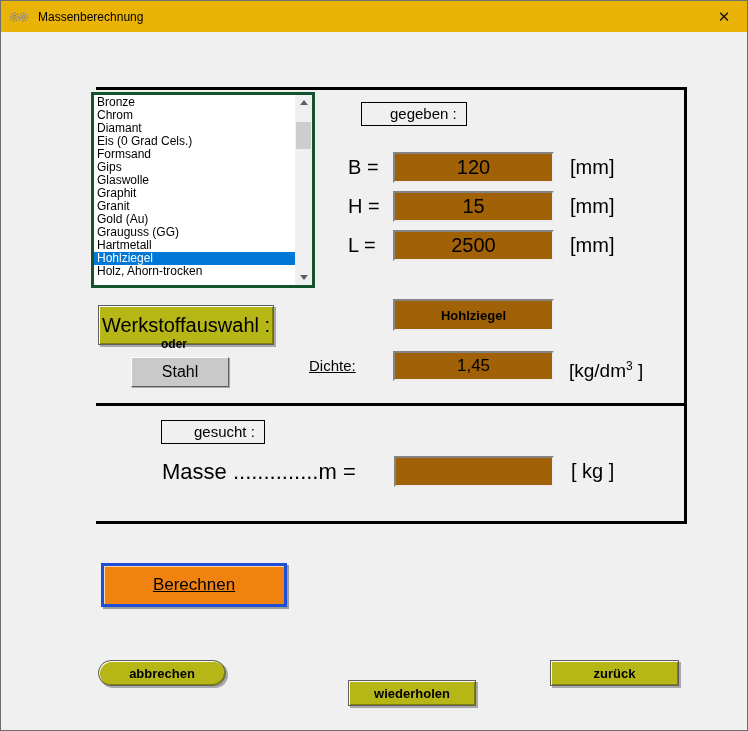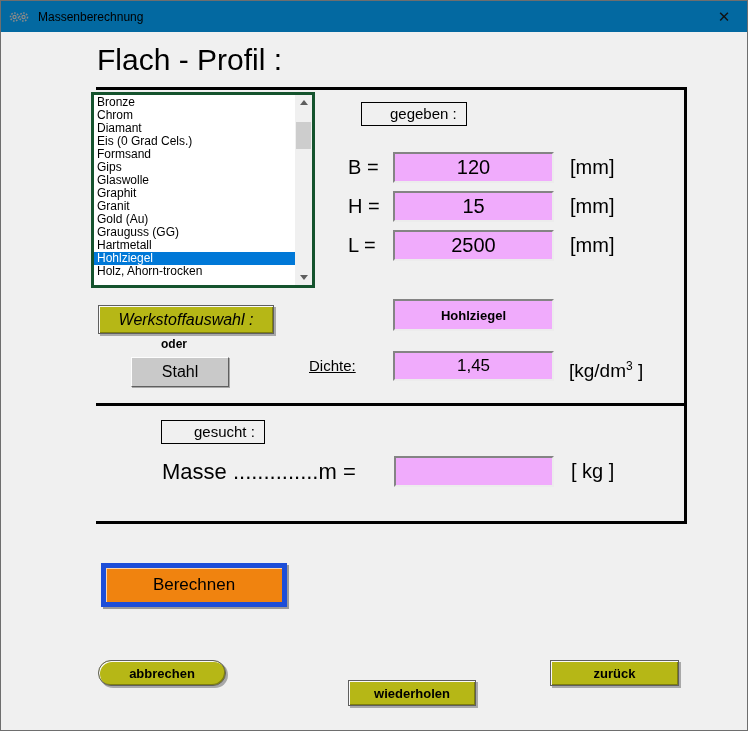--- a/index.html
+++ b/index.html
@@ -7,21 +7,21 @@
   body { font-family:"Liberation Sans", sans-serif; }
 
   .window {
     position:relative; width:748px; height:731px;
     background:#f0f0f0; border:1px solid #6e6e6e; overflow:hidden;
   }
 
   
   .titlebar {
     position:absolute; left:0; top:0; width:100%; height:31px;
-    background:#0369a1; display:flex; align-items:center;
+    background:#eab308; display:flex; align-items:center;
   }
   .titlebar .app-icon { margin-left:8px; width:20px; height:14px; display:flex; align-items:center; }
   .titlebar .title { margin-left:9px; font-size:12px; color:#000; }
   .close-btn {
     position:absolute; right:0; top:0; width:46px; height:31px;
     display:flex; align-items:center; justify-content:center;
     font-size:15px; color:#111; cursor:default;
   }
 
   
@@ -62,39 +62,39 @@
   .tag-label {
     position:absolute; border:1px solid #000; background:#f0f0f0;
     font-size:15px; padding:2px 9px 3px 9px; color:#000;
   }
   .tag-gegeben { left:360px; top:101px;padding-left:28px; }
   .tag-gesucht { left:160px; top:419px;padding-left:32px; }
 
   
   .field {
     border:2px solid; border-color:#848484 #ececec #ececec #848484;
-    background:#f0abfc; font-family:"Liberation Sans", sans-serif;
+    background:#a16207; font-family:"Liberation Sans", sans-serif;
     text-align:center; color:#000; outline:none;
   }
 
   .dim-row { position:absolute; left:347px; height:31px; display:flex; align-items:center; }
   .dim-row .dim-label { width:45px; font-size:20px; }
   .dim-row .field { width:161px; height:31px; font-size:20px; }
   .dim-row .unit { margin-left:16px; font-size:20px; }
   .row-b { top:151px; }
   .row-h { top:190px; }
   .row-l { top:229px; }
 
   
   .btn-olive {
     background:#b6b716; color:#000; border:1px solid #5f5f5f;
     box-shadow: inset 1px 1px 0 #fafafa, inset -1px -1px 0 rgba(60,60,0,.45), 2px 2px 0 rgba(110,110,110,.55);
     font-family:"Liberation Sans", sans-serif; cursor:default;
   }
-  .btn-werkstoff { position:absolute; left:97px; top:304px; width:176px; height:29px; font-size:16px;font-style:italic; }
+  .btn-werkstoff { position:absolute; left:97px; top:304px; width:176px; height:40px; font-size:20px; }
   .oder { position:absolute; left:85px; top:336px; width:176px; text-align:center; font-size:12px; font-weight:bold; }
   .btn-stahl {
     position:absolute; left:130px; top:356px; width:98px; height:30px;
     background:#c9c9c9; border:1px solid; border-color:#fdfdfd #5f5f5f #5f5f5f #fdfdfd;
     box-shadow: 1px 1px 0 rgba(110,110,110,.55);
     font-size:16px; font-family:"Liberation Sans", sans-serif; color:#000; cursor:default;
   }
   .material-display {
     position:absolute; left:392px; top:298px; width:161px; height:32px;
     display:flex; align-items:center; justify-content:center;
@@ -107,23 +107,23 @@
 
   
   .masse-label { position:absolute; left:161px; top:455px; height:31px; line-height:31px; font-size:22px; }
   .masse-field { position:absolute; left:393px; top:455px; width:160px; height:31px; font-size:20px; }
   .kg-unit { position:absolute; left:570px; top:455px; height:31px; line-height:31px; font-size:20px; }
 
   
   .btn-berechnen {
     position:absolute; left:100px; top:562px; width:186px; height:44px;
     background:#f0830f; color:#000; font-size:17px;
-    border:5px solid #1d4ed8;
+    border:3px solid #1d4ed8;
     box-shadow: inset 1px 1px 0 rgba(255,255,255,.65), 2px 2px 0 #9a9a9a;
-    font-family:"Liberation Sans", sans-serif; cursor:default;
+    font-family:"Liberation Sans", sans-serif; cursor:default;text-decoration:underline;
   }
   .btn-bottom { position:absolute; top:659px; height:26px; font-size:13px; font-weight:bold; }
   .btn-abbrechen { left:97px; width:128px;border-radius:13px; }
   .btn-wiederholen { left:347px; width:128px;margin-top:20px; }
   .btn-zurueck { left:549px; width:129px; }
 </style>
 </head>
 <body>
 
 <div class="window">
@@ -134,21 +134,20 @@
         <circle cx="5.5" cy="7" r="4" fill="none" stroke="#8a8a8a" stroke-width="1.6" stroke-dasharray="1.6 1.4"></circle>
         <circle cx="5.5" cy="7" r="1.6" fill="none" stroke="#8a8a8a" stroke-width="1.2"></circle>
         <circle cx="14.5" cy="7" r="4" fill="none" stroke="#8a8a8a" stroke-width="1.6" stroke-dasharray="1.6 1.4"></circle>
         <circle cx="14.5" cy="7" r="1.6" fill="none" stroke="#8a8a8a" stroke-width="1.2"></circle>
       </svg>
     </span>
     <span class="title">Massenberechnung</span>
     <span class="close-btn">✕</span>
   </div>
 
-  <div class="heading">Flach - Profil :</div>
 
   <div class="frame">
     <div class="divider"></div>
   </div>
 
   <div class="listbox">
     <ul>
         <li>Bronze</li>
         <li>Chrom</li>
         <li>Diamant</li>

